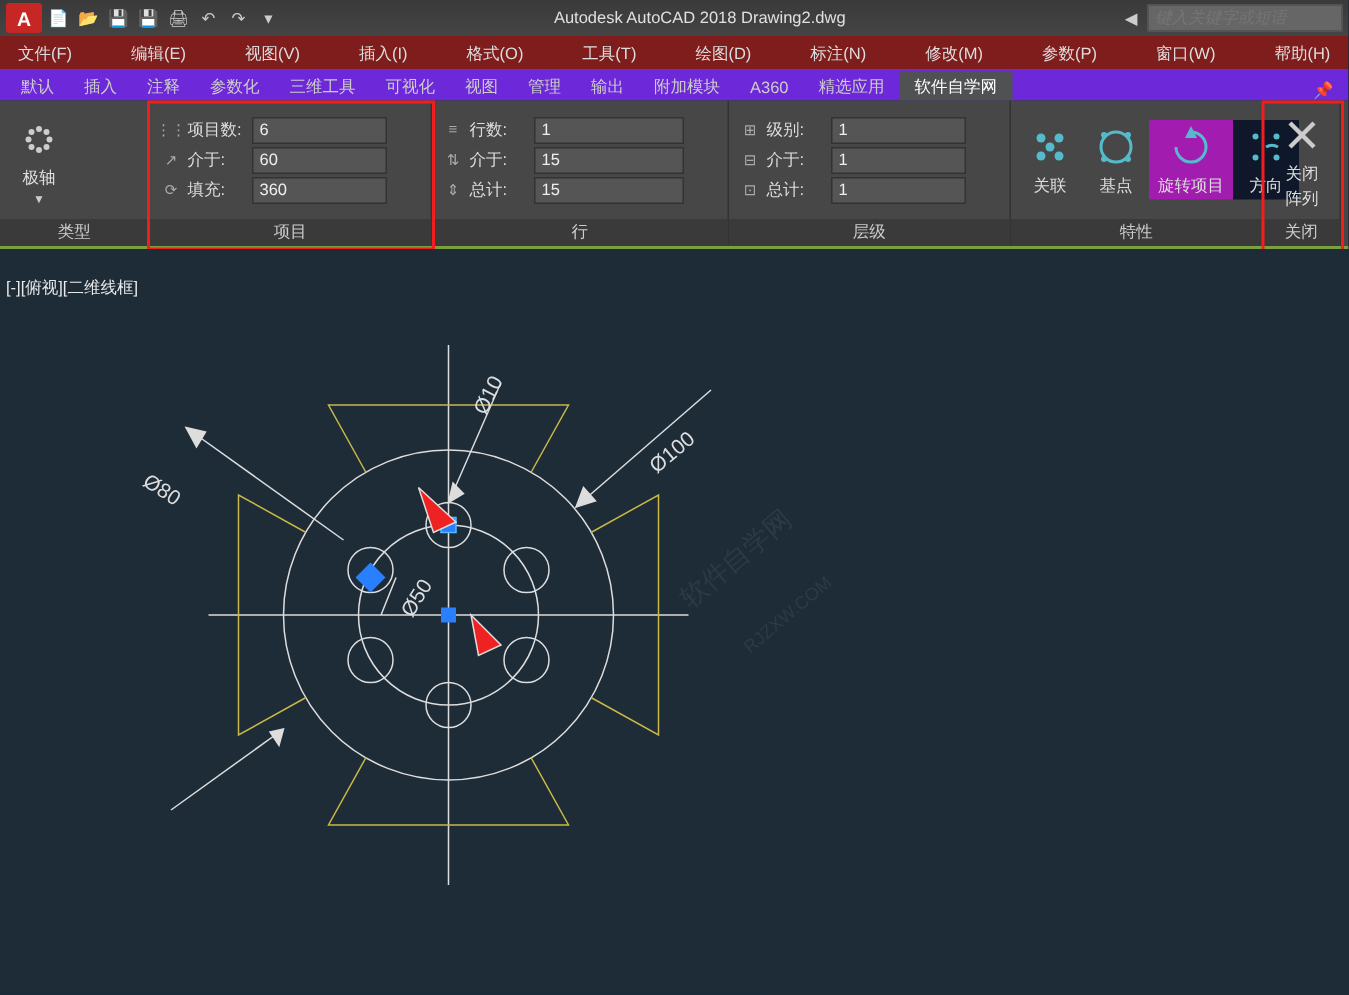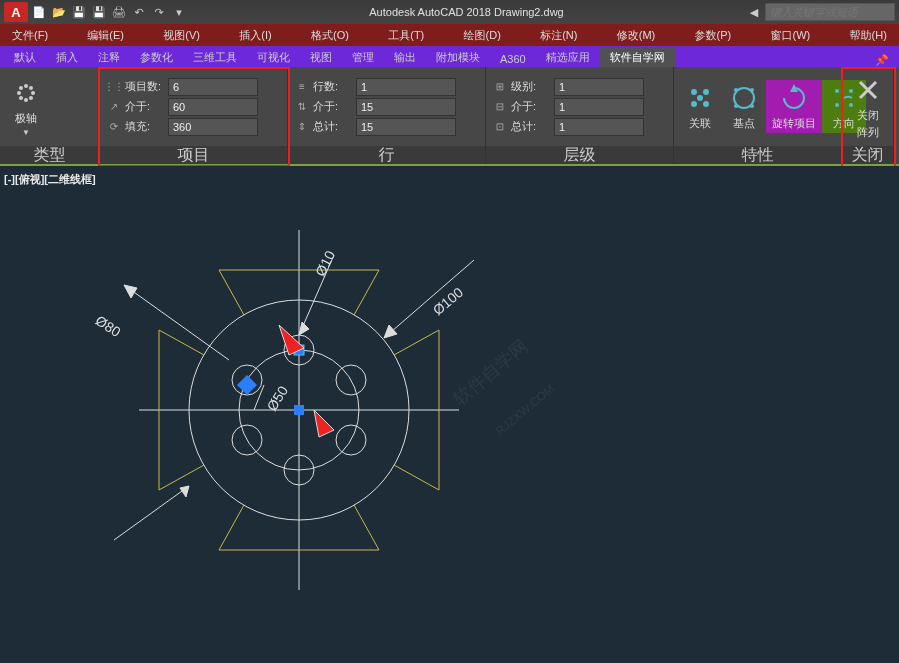--- a/index.html
+++ b/index.html
@@ -13,32 +13,32 @@
     .search-box { width: 130px; height: 18px; background: #666; border: 1px solid #555; color: #aaa; font-size: 11px; padding: 0 4px; font-style: italic; }
     .menubar { height: 22px; background: #7f1d1d; display: flex; align-items: center; padding: 0 4px; color: #ddd; gap: 2px; justify-content: space-between; }
     .menu-item { padding: 2px 8px; cursor: pointer; }
     .tabbar { height: 21px; background: #6d28d9; display: flex; align-items: flex-end; padding: 0 4px; color: #ccc; }
     .tab { padding: 2px 10px; cursor: pointer; font-size: 11px; }
     .tab.active { background: #4f5152; color: #fff; }
     .tab-pin { margin-left: auto; padding: 0 6px; }
     .ribbon { height: 99px; background: #474747; display: flex; border-bottom: 2px solid #7aa040; }
     .panel { border-right: 1px solid #333; display: flex; flex-direction: column; }
     .panel-body { flex: 1; display: flex; align-items: center; padding: 4px; }
-    .panel-title { height: 18px; background: #3a3a3a; color: #ccc; text-align: center; font-size: 16px; line-height: 18px; }
+    .panel-title { height: 18px; background: #3a3a3a; color: #ccc; text-align: center; font-size: 11px; line-height: 18px; }
     .big-btn { display: flex; flex-direction: column; align-items: center; justify-content: center; padding: 2px 6px; cursor: pointer; color: #ddd; gap: 2px; }
     .big-icon { width: 32px; height: 32px; display: flex; align-items: center; justify-content: center; }
     .big-lbl { font-size: 11px; white-space: nowrap; text-align: right; }
     .fields { display: flex; flex-direction: column; gap: 2px; padding: 2px; }
     .field-row { display: flex; align-items: center; gap: 3px; }
     .field-icon { width: 16px; height: 16px; display: flex; align-items: center; justify-content: center; color: #aaa; font-size: 10px; }
     .field-label { color: #ddd; font-size: 11px; width: 40px; }
     .field-input { width: 90px; height: 18px; background: #555; border: 1px solid #333; color: #eee; padding: 0 4px; font-size: 11px; }
     .hl-red { border: 2px solid #f21e1e; position: absolute; pointer-events: none; }
     .viewport { position: relative; height: 497px; background: #1e2c38; color: #fff; }
-    .vp-label { position: absolute; top: 6px; left: 4px; color: #e8e8e8; font-size: 11px; font-weight: bold; }
+    .vp-label { position: absolute; top: 18px; left: 4px; color: #e8e8e8; font-size: 11px; }
     .panel.items { position: relative; }
   </style>
 </head>
 <body>
 
 <div class="titlebar">
   <div class="logo">A</div>
   <div class="qat">
     <span class="qat-icon">📄</span>
     <span class="qat-icon">📂</span>
@@ -208,21 +208,21 @@
         </div>
       <div class="big-btn" style="background:#a21caf">
           <div class="big-icon">
             <svg width="28" height="28">
               <path d="M14 4 A10 10 0 1 1 4 14" fill="none" stroke="#5bc" stroke-width="2"></path>
               <polygon points="14,0 10,8 18,8" fill="#5bc"></polygon>
             </svg>
           </div>
           <span class="big-lbl">旋转项目</span>
         </div>
-      <div class="big-btn" style="background:#4d7c0f">
+      <div class="big-btn" style="background:#0f172a">
           <div class="big-icon">
             <svg width="28" height="28">
               <circle cx="7" cy="7" r="2" fill="#5bc"></circle>
               <circle cx="21" cy="7" r="2" fill="#5bc"></circle>
               <circle cx="7" cy="21" r="2" fill="#5bc"></circle>
               <circle cx="21" cy="21" r="2" fill="#5bc"></circle>
               <path d="M14 14 A8 8 0 0 1 22 14" fill="none" stroke="#5bc" stroke-width="2"></path>
             </svg>
           </div>
           <span class="big-lbl">方向</span>

